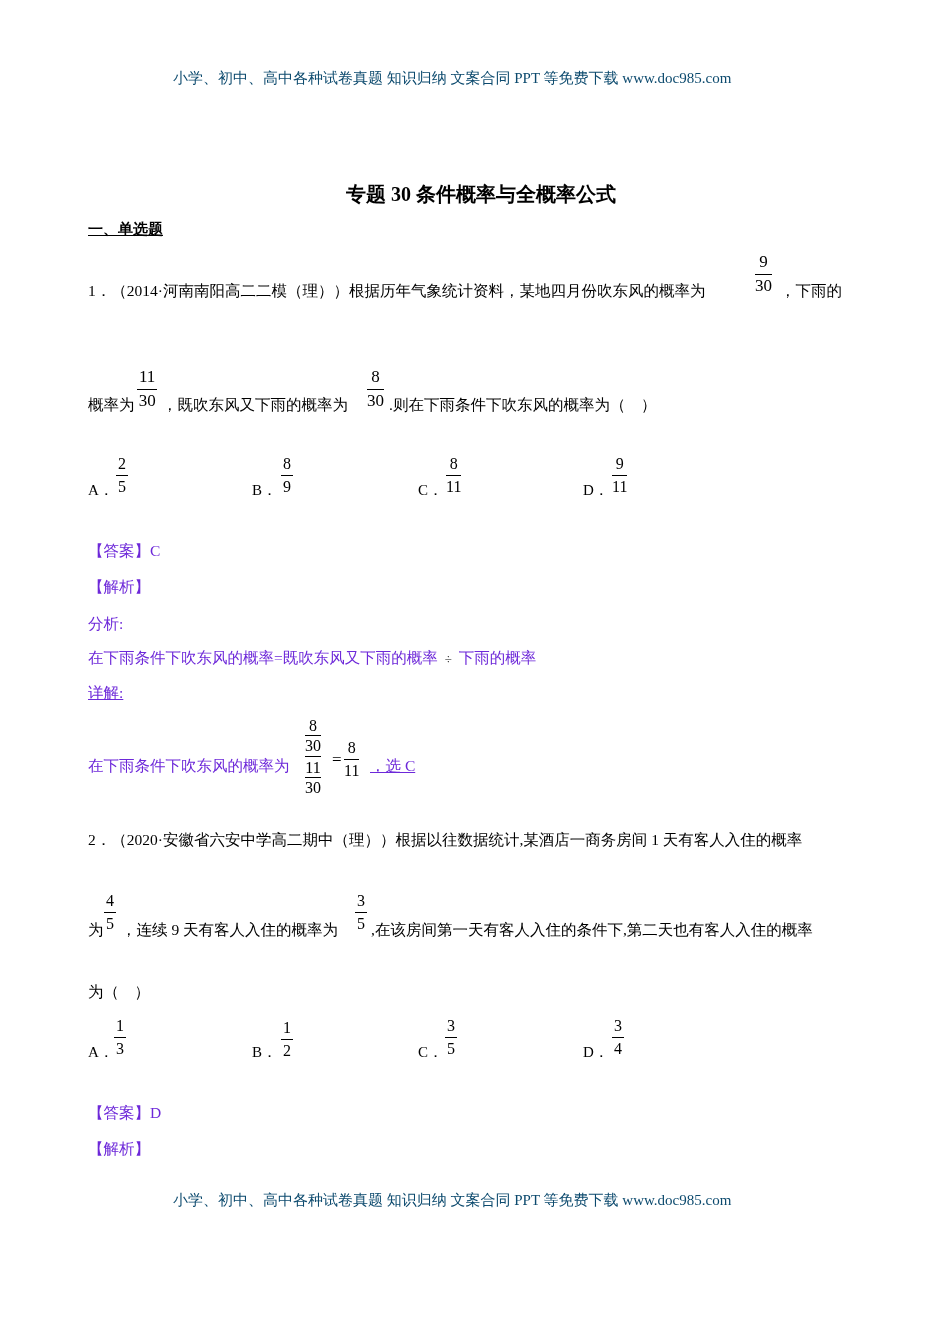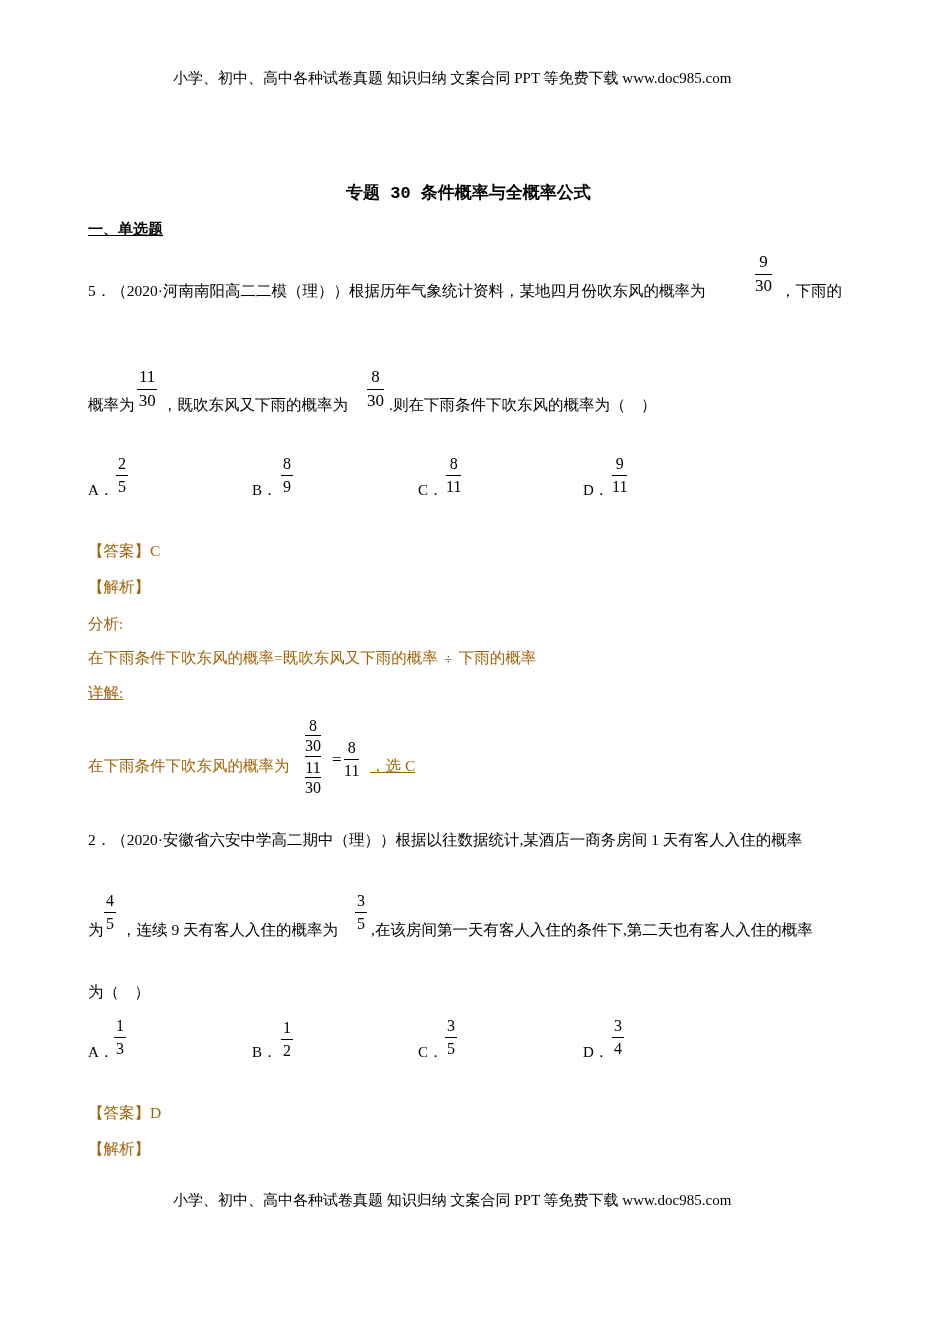--- a/index.html
+++ b/index.html
@@ -1,23 +1,23 @@
 <!DOCTYPE html>
 <html><head>
 <meta charset="utf-8">
 <style>
   html, body { margin: 0; padding: 0; background: #ffffff; }
   body { width: 950px; height: 1344px; position: relative; overflow: hidden;
          font-family: "Liberation Serif", "DejaVu Serif", serif; color: #000; }
   .abs { position: absolute; white-space: nowrap; }
-  .hdr { font-size: 15px; color: #000000; }
-  .title { font-size: 17px; font-weight: bold; font-family: Liberation Mono, monospace; }
+  .hdr { font-size: 15px; color: #0c4a6e; }
+  .title { font-size: 20px; font-weight: bold; }
   .section { font-size: 15px; font-weight: bold; }
   .txt { font-size: 15.5px; line-height: 20px; }
-  .red { color: #a16207; }
+  .red { color: #6d28d9; }
   .frac { position: absolute; display: inline-flex; flex-direction: column; align-items: center;
           font-size: 17px; line-height: 20px; color: #000; }
   .frac .num { padding: 0 2px 2px 2px; }
   .frac .bar { height: 1px; background: #000; align-self: stretch; }
   .frac .den { padding-top: 1px; }
   .frac.small { font-size: 16px; line-height: 19px; }
   .opt-label { font-size: 15px; }
   .compound { position: absolute; display: flex; flex-direction: column; align-items: center;
               font-size: 16px; line-height: 19px; color: #000; }
   .compound .bar { height: 1px; background: #000; align-self: stretch; }
@@ -25,21 +25,21 @@
 </style>
 </head>
 <body>
 
 <div class="abs hdr" style="left:173px; top:69px;">小学、初中、高中各种试卷真题 知识归纳 文案合同 PPT 等免费下载   www.doc985.com</div>
 
 <div class="abs title" style="left:346px; top:181px;">专题 30 条件概率与全概率公式</div>
 
 <div class="abs section" style="left:88px; top:220px;text-decoration:underline;">一、单选题</div>
 
-<div class="abs txt" style="left:88px; top:281px;">5．（2020·河南南阳高二二模（理））根据历年气象统计资料，某地四月份吹东风的概率为</div>
+<div class="abs txt" style="left:88px; top:281px;">1．（2014·河南南阳高二二模（理））根据历年气象统计资料，某地四月份吹东风的概率为</div>
 <div class="frac" style="left:755px; top:252px;">
   <span class="num">9</span>
   <span class="bar"></span>
   <span class="den">30</span>
 </div>
 <div class="abs txt" style="left:780px; top:281px;">，下雨的</div>
 
 <div class="abs txt" style="left:88px; top:395px;">概率为</div>
 <div class="frac" style="left:137px; top:367px;">
   <span class="num">11</span>

